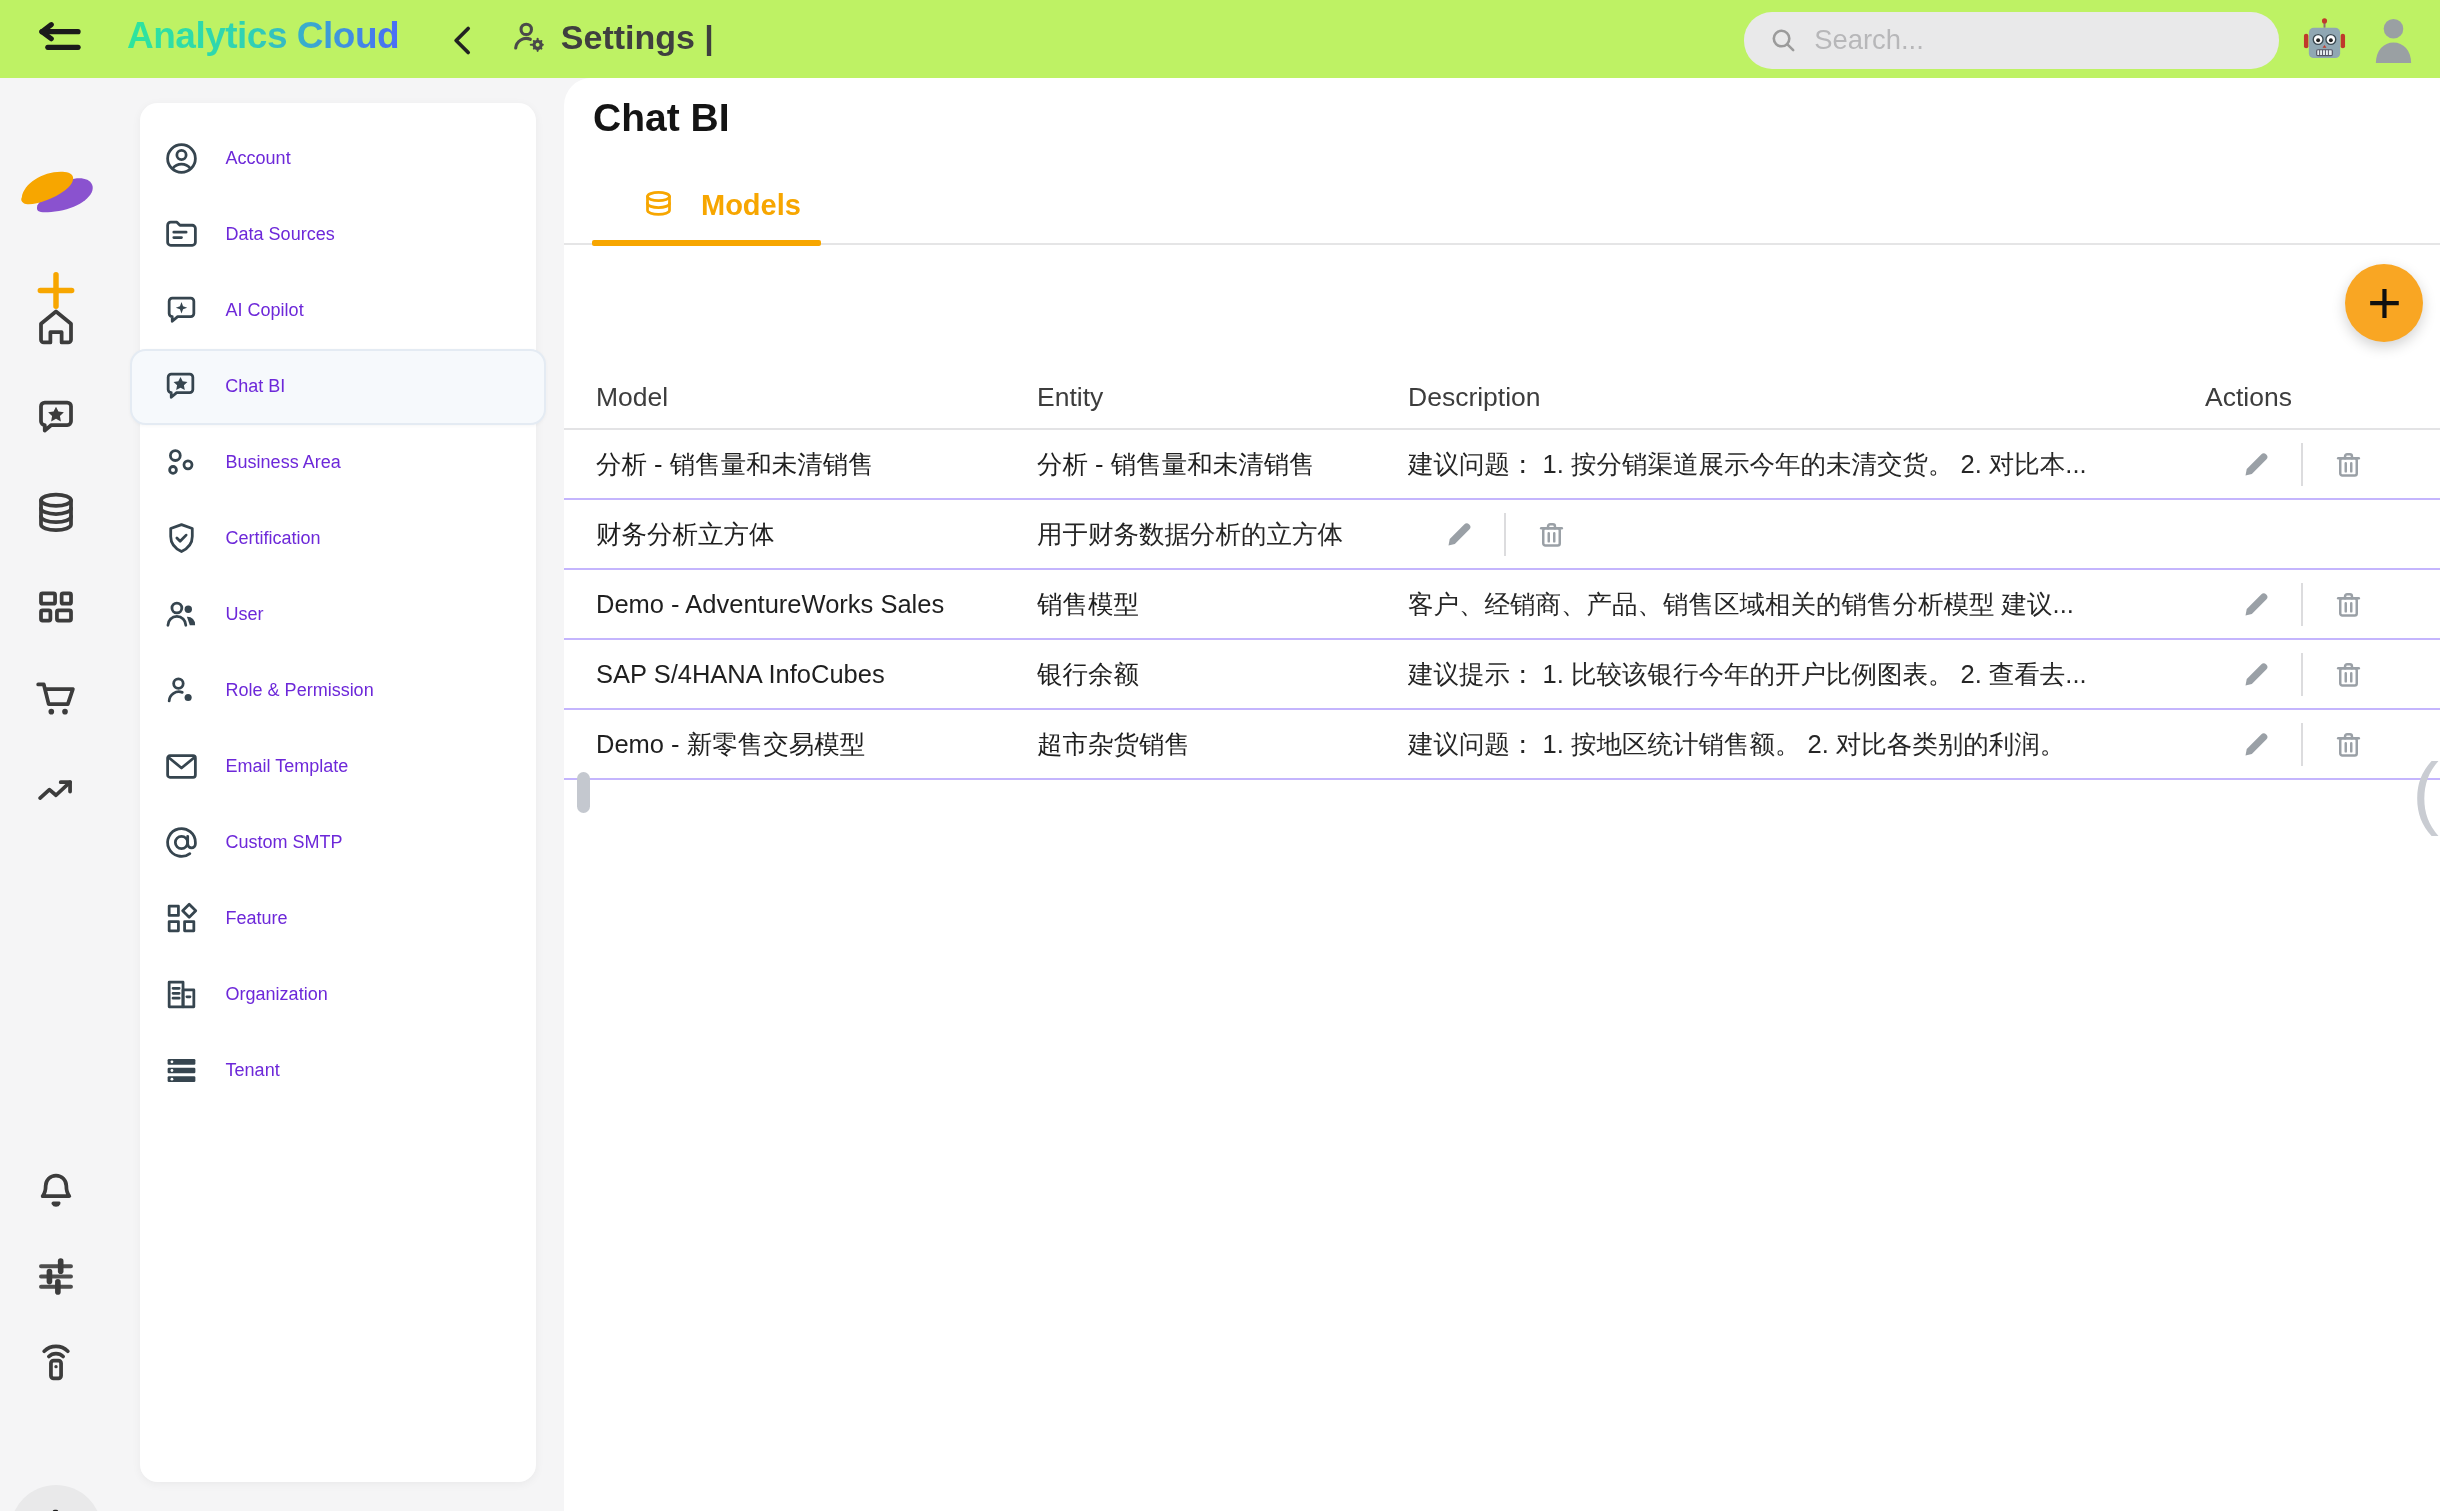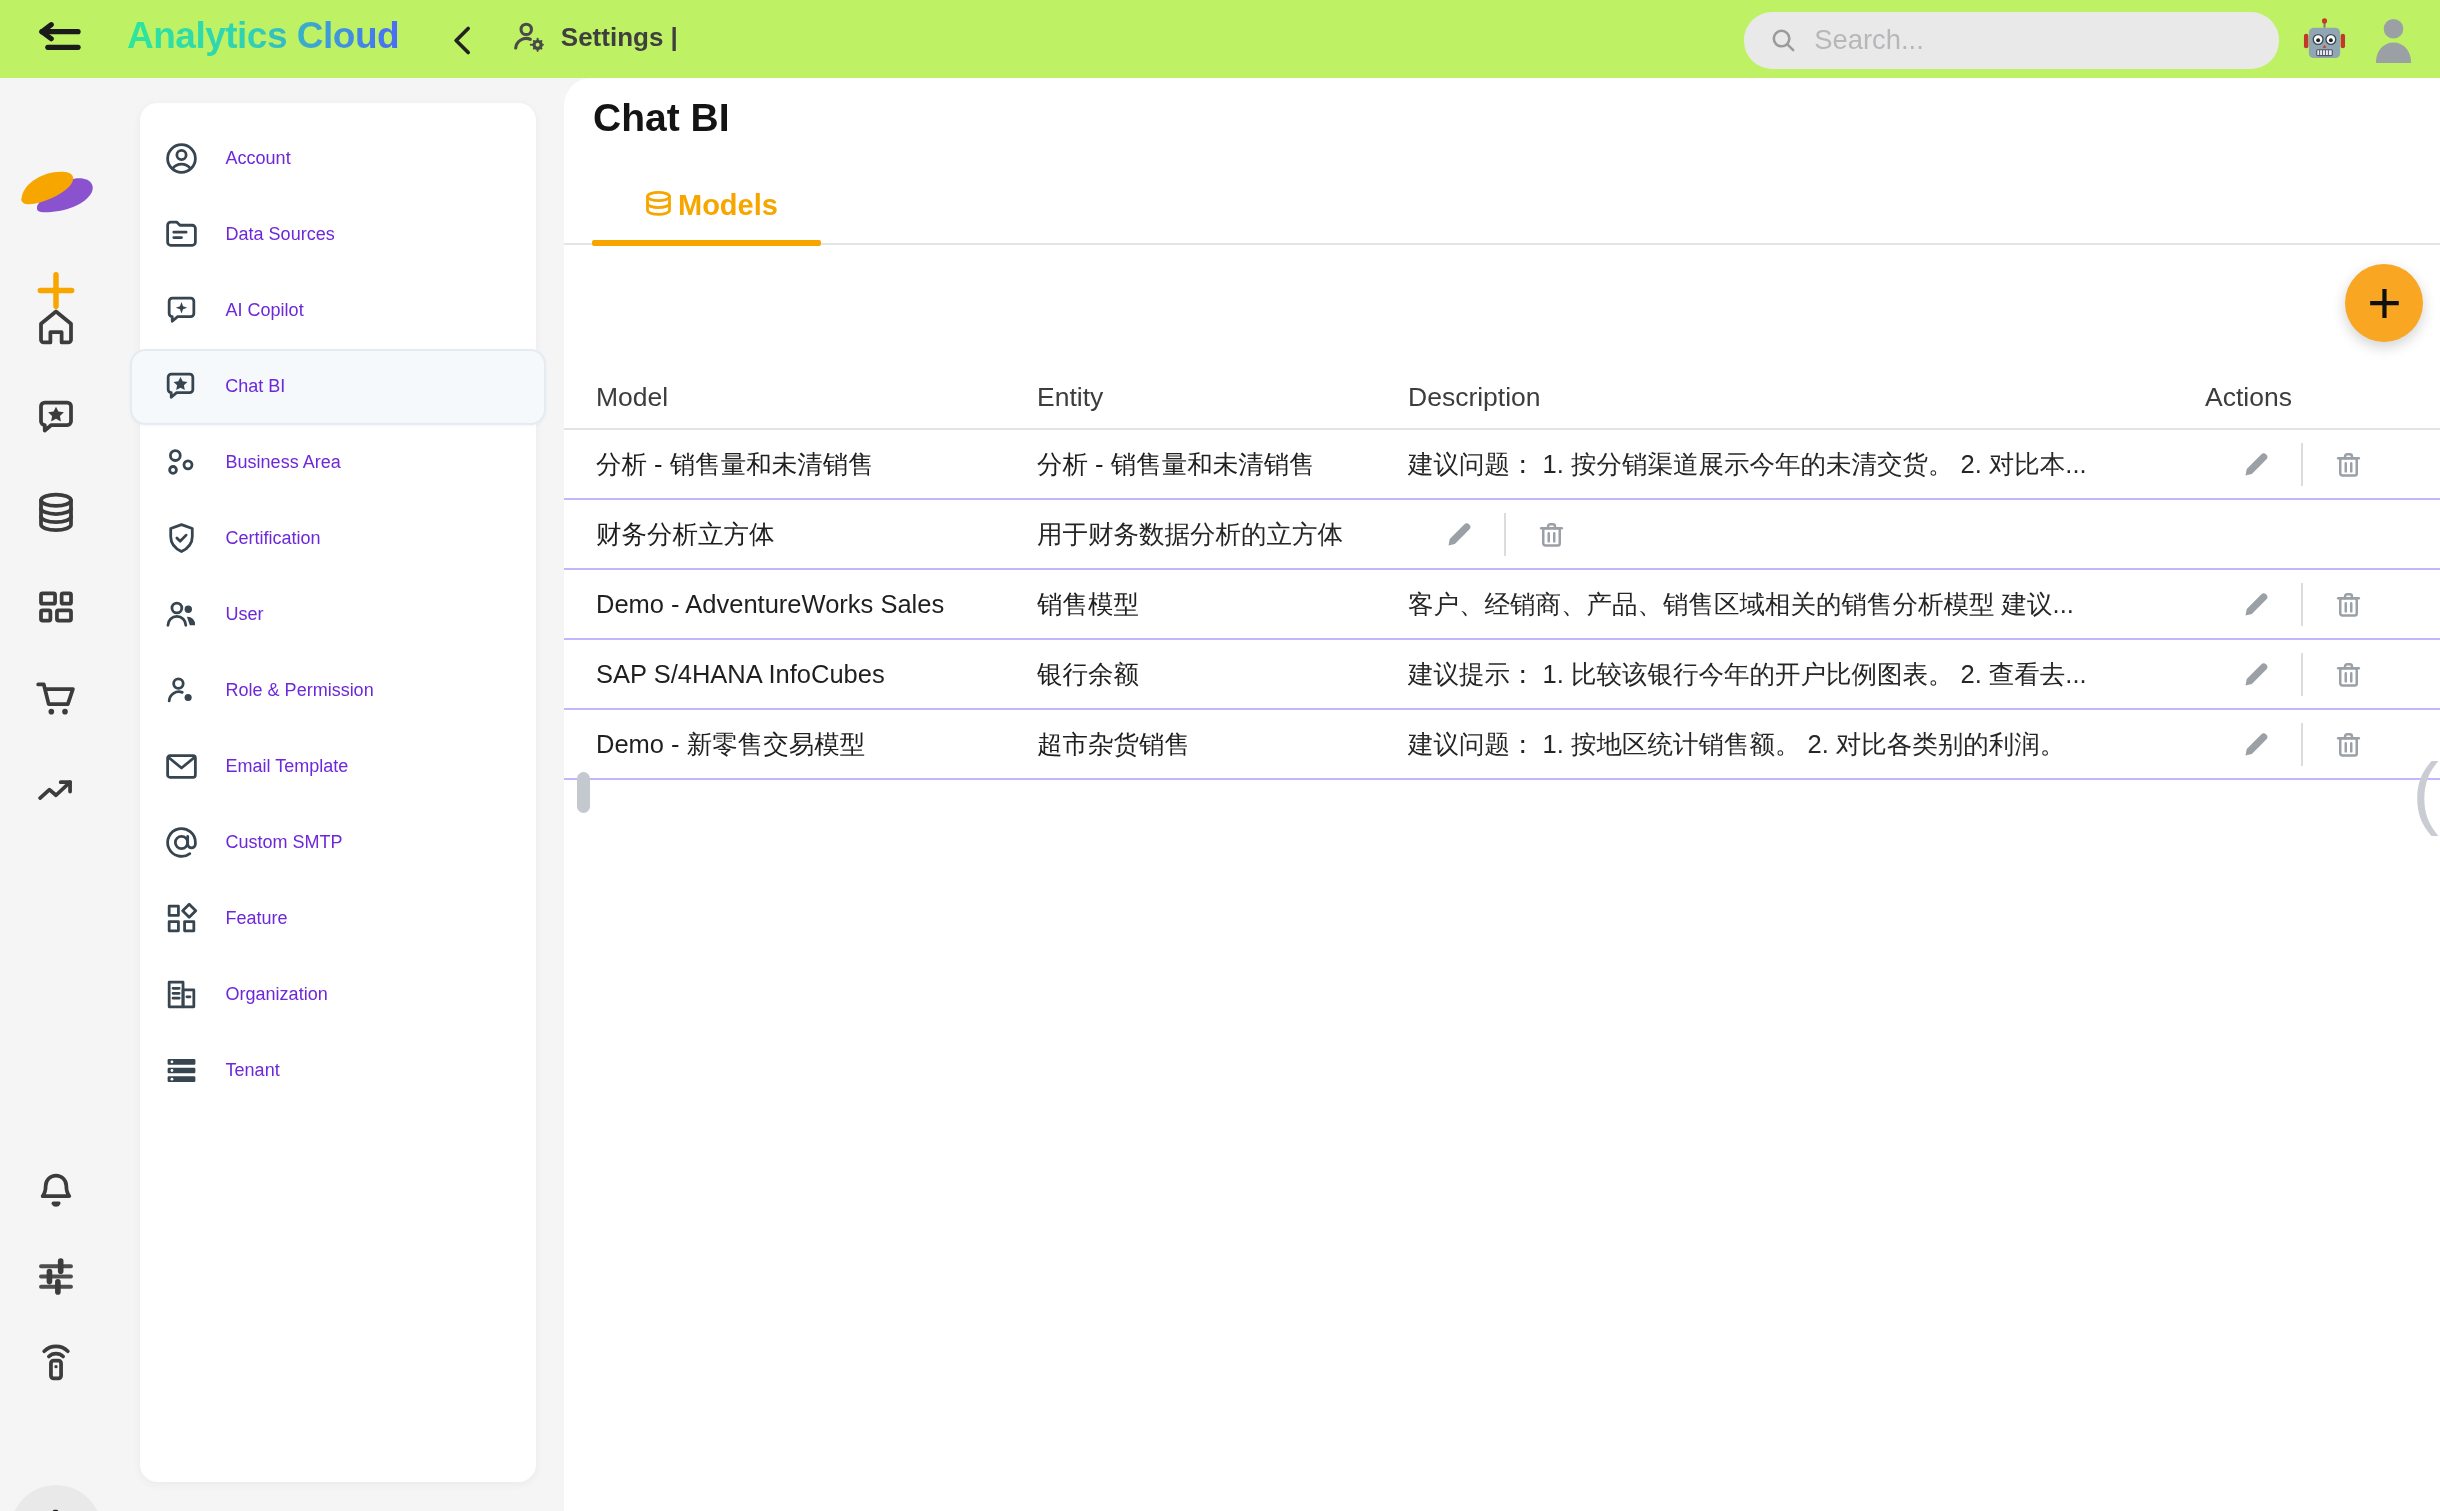--- a/index.html
+++ b/index.html
@@ -12,21 +12,21 @@
   
   .topbar{position:absolute;left:0;top:0;width:2441px;height:78px;background:#bef264;z-index:5;text-decoration:underline;}
   .collapse-btn{position:absolute;left:33px;top:13.7px;width:55px;height:51px;display:flex;align-items:center;justify-content:center;cursor:pointer;}
   .app-title{
     position:absolute;left:127px;top:14.7px;font-size:37px;font-weight:800;letter-spacing:-0.5px;
     background:linear-gradient(90deg,#2ee59d 0%,#2fd2b4 45%,#4a6cf7 100%);
     -webkit-background-clip:text;background-clip:text;color:transparent;white-space:nowrap;
   }
   .back-chevron{position:absolute;left:449px;top:21.6px;width:29px;height:37px;display:flex;align-items:center;cursor:pointer;}
   .settings-wrap{position:absolute;left:510px;top:17.6px;display:flex;align-items:center;gap:11.8px;}
-  .settings-label{font-size:26px;font-weight:700;color:#3f3f3f;}
+  .settings-label{font-size:34px;font-weight:700;color:#3f3f3f;}
   .search-pill{
     position:absolute;left:1744px;top:11.8px;width:535px;height:57px;border-radius:28px;
     background:#e9e9ea;display:flex;align-items:center;padding:0 7.8px 0 23.5px;box-sizing:border-box;
   }
   .search-pill input{
     flex:1;border:none;outline:none;background:transparent;font-size:27.4px;color:#555;
     font-family:"Liberation Sans",sans-serif;margin-left:13.7px;
   }
   .search-pill input::placeholder{color:#b7b7b9;}
   .robot-btn{position:absolute;left:2302px;top:15.7px;width:45px;height:47px;cursor:pointer;}
@@ -53,21 +53,21 @@
     background:#f6f9fc;border:2px solid #e4ebf3;border-radius:15.7px;
     margin:0 -9.8px;padding-left:29px;box-shadow:0 1px 3.9px rgba(0,0,0,.04);
   }
 
   
   .panel{
     position:absolute;left:564px;top:78px;width:1877px;height:1433px;background:#ffffff;
     border-top-left-radius:27.4px;z-index:3;
   }
   .page-title{position:absolute;left:29px;top:17.6px;font-size:39px;font-weight:800;color:#141414;}
-  .tab{position:absolute;left:78px;top:98px;height:59px;display:flex;align-items:center;gap:3px;cursor:pointer;}
+  .tab{position:absolute;left:78px;top:98px;height:59px;display:flex;align-items:center;gap:26px;cursor:pointer;}
   .tab-label{font-size:29px;font-weight:600;color:#f7a600;}
   .tab-line{position:absolute;left:0;top:165px;width:100%;height:2px;background:#e5e5e6;}
   .tab-underline{position:absolute;left:28px;top:162px;width:229px;height:5.9px;background:#f7a600;border-radius:2px;z-index:1;}
   .fab{
     position:absolute;right:17.6px;top:186px;width:78px;height:78px;border-radius:50%;
     background:#f9a623;display:flex;align-items:center;justify-content:center;
     font-size:59px;font-weight:400;color:#101010;cursor:pointer;box-shadow:0 4.9px 13.7px rgba(0,0,0,.18);
     line-height:1;z-index:6;
   }
   .dtable{position:absolute;left:0;top:289px;width:100%;}

